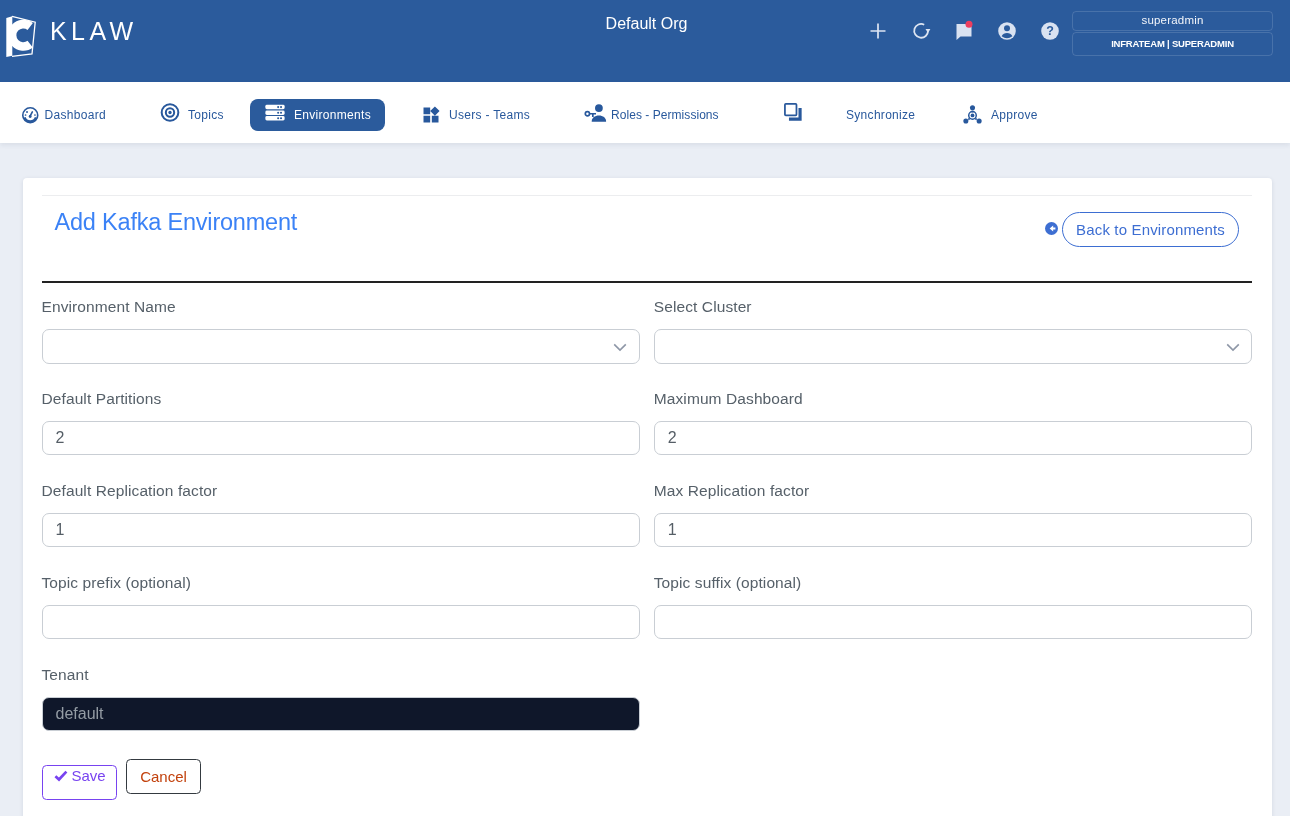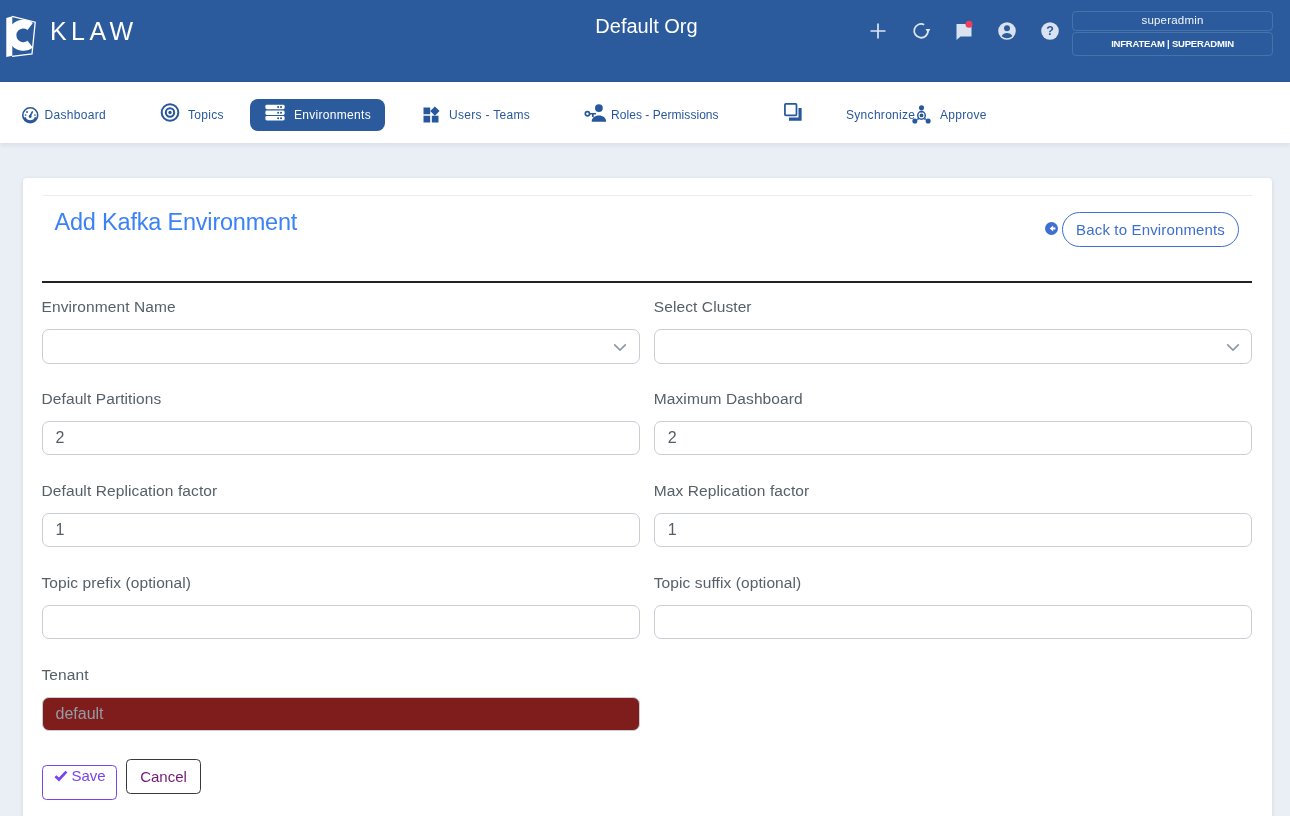--- a/index.html
+++ b/index.html
@@ -3,21 +3,21 @@
 <meta charset="utf-8">
 <style>
   * { margin:0; padding:0; box-sizing:border-box; }
   html,body { width:1290px; height:816px; overflow:hidden; }
   body { font-family:"Liberation Sans", sans-serif; background:#eaeef5; }
 
   
   .topbar { position:relative; height:82px; background:#2b5b9c; color:#fff; }
   .logo { position:absolute; left:0px; top:5px; }
   .logo-text { position:absolute; left:50px; top:16.8px; font-size:25px; letter-spacing:4.4px; color:#fff; font-weight:400; }
-  .org-title { position:absolute; left:3px; right:0; top:14.5px; text-align:center; font-size:20px; letter-spacing:0; color:#fff; }
+  .org-title { position:absolute; left:3px; right:0; top:14.5px; text-align:center; font-size:16px; letter-spacing:0; color:#fff; }
   .hicon { position:absolute; top:0; width:24px; height:24px; }
   .userbox { position:absolute; right:17px; top:11px; width:201px; }
   .userbox .ub { border:1px solid rgba(255,255,255,0.14); border-radius:4px; text-align:center; }
   .ub1 { height:20px; line-height:16.5px; font-size:11.5px; letter-spacing:0.2px; color:#f2f5fa; }
   .ub2 { margin-top:1px; height:24px; line-height:21px; font-size:9.5px; font-weight:bold; letter-spacing:-0.2px; color:#fff; }
 
   
   .nav { height:61px; background:#fff; position:relative; box-shadow:0 2px 5px rgba(30,50,90,0.09); }
   .nav-item { position:absolute; top:17px; display:flex; align-items:center; gap:8px; padding:0 14px; height:32px; color:#28589c; font-size:12px; letter-spacing:0.3px; }
   .nav-item svg { flex:0 0 auto; }
@@ -35,26 +35,26 @@
   .dark-hr { border:0; border-top:2px solid #222; margin:0 0 0 0; }
 
   .form-grid { display:grid; grid-template-columns:1fr 1fr; column-gap:14px; margin-top:15.5px; }
   .fld { margin-bottom:28px; }
   .fld.selrow { margin-bottom:27px; }
   .fld label { display:block; font-size:15.5px; color:#566069; letter-spacing:0.1px; line-height:16px; margin-bottom:14px; }
   .ctl { width:100%; border:1px solid #c9ced4; border-radius:7px; background:#fff; font-size:16px; color:#555e66; padding:0 13px; }
   .sel { height:35px; position:relative; }
   .sel svg { position:absolute; right:11.5px; top:13.5px; }
   input.ctl { height:34px; }
-  .ctl.disabled { background:#7f1d1d; color:#949ca4; }
+  .ctl.disabled { background:#0f172a; color:#949ca4; }
   .btn-row { grid-column:1 / -1; margin-top:0px; }
   .btn { display:inline-flex; align-items:center; height:35px; border-radius:4.5px; background:#fff; font-size:15px; letter-spacing:0; }
   .btn-save { border:1px solid #7843f0; color:#7843f0; padding:0 10px 14px 11px; margin-right:5px; }
   .btn-save svg { margin-right:4px; }
-  .btn-cancel { border:1px solid #343a40; color:#701a75; padding:0 13px; }
+  .btn-cancel { border:1px solid #343a40; color:#c2410c; padding:0 13px; }
 </style>
 </head>
 <body>
 
 <div class="topbar">
   <svg class="logo" width="48" height="56" viewBox="0 0 48 56">
     <path d="M12 11.3 L35.2 17.2 L32 49 L12 51.3" fill="none" stroke="#fff" stroke-width="1.3"></path>
     <path d="M6.3 12.9 L12.3 11.2 L12.3 50.7 L6.3 52.1 Z" fill="#fff"></path>
     <path d="M30.2 21.5 A11.2 11.2 0 1 0 30.2 39.1" fill="none" stroke="#fff" stroke-width="8.6"></path>
   </svg>
@@ -144,21 +144,21 @@
     </svg>
     <span style="margin-left:-5px; letter-spacing:0.05px;">Roles - Permissions</span>
   </div>
   <div class="nav-item" style="left:769px;gap:44px;">
     <svg style="transform:translateY(-3px)" width="21" height="21" viewBox="0 0 24 24" fill="none" stroke="currentColor">
       <rect x="2.2" y="2.2" width="13.2" height="13.2" rx="1" stroke-width="2"></rect>
       <path d="M19.5 6.8 V19.5 H6.8" stroke-width="3.6"></path>
     </svg>
     <span style="margin-left:-2px;">Synchronize</span>
   </div>
-  <div class="nav-item" style="left:897px;">
+  <div class="nav-item" style="left:948px;">
     <svg style="transform:translateY(-1px)" width="21" height="21" viewBox="0 0 24 24" fill="currentColor">
       <circle cx="12" cy="13" r="4.3" fill="none" stroke="currentColor" stroke-width="1.7"></circle>
       <path d="M10.9 8.1h2.2v1.6h-2.2z"></path>
       <path d="M6.6 17.2l1.5-1.5 1.3 1.3-1.5 1.5z"></path>
       <path d="M14.6 17l1.3-1.3 1.5 1.5-1.3 1.3z"></path>
       <circle cx="12" cy="13" r="2.2"></circle>
       <circle cx="12" cy="4.4" r="2.9"></circle>
       <circle cx="4.4" cy="19.5" r="2.9"></circle>
       <circle cx="19.6" cy="19.5" r="2.9"></circle>
     </svg>

